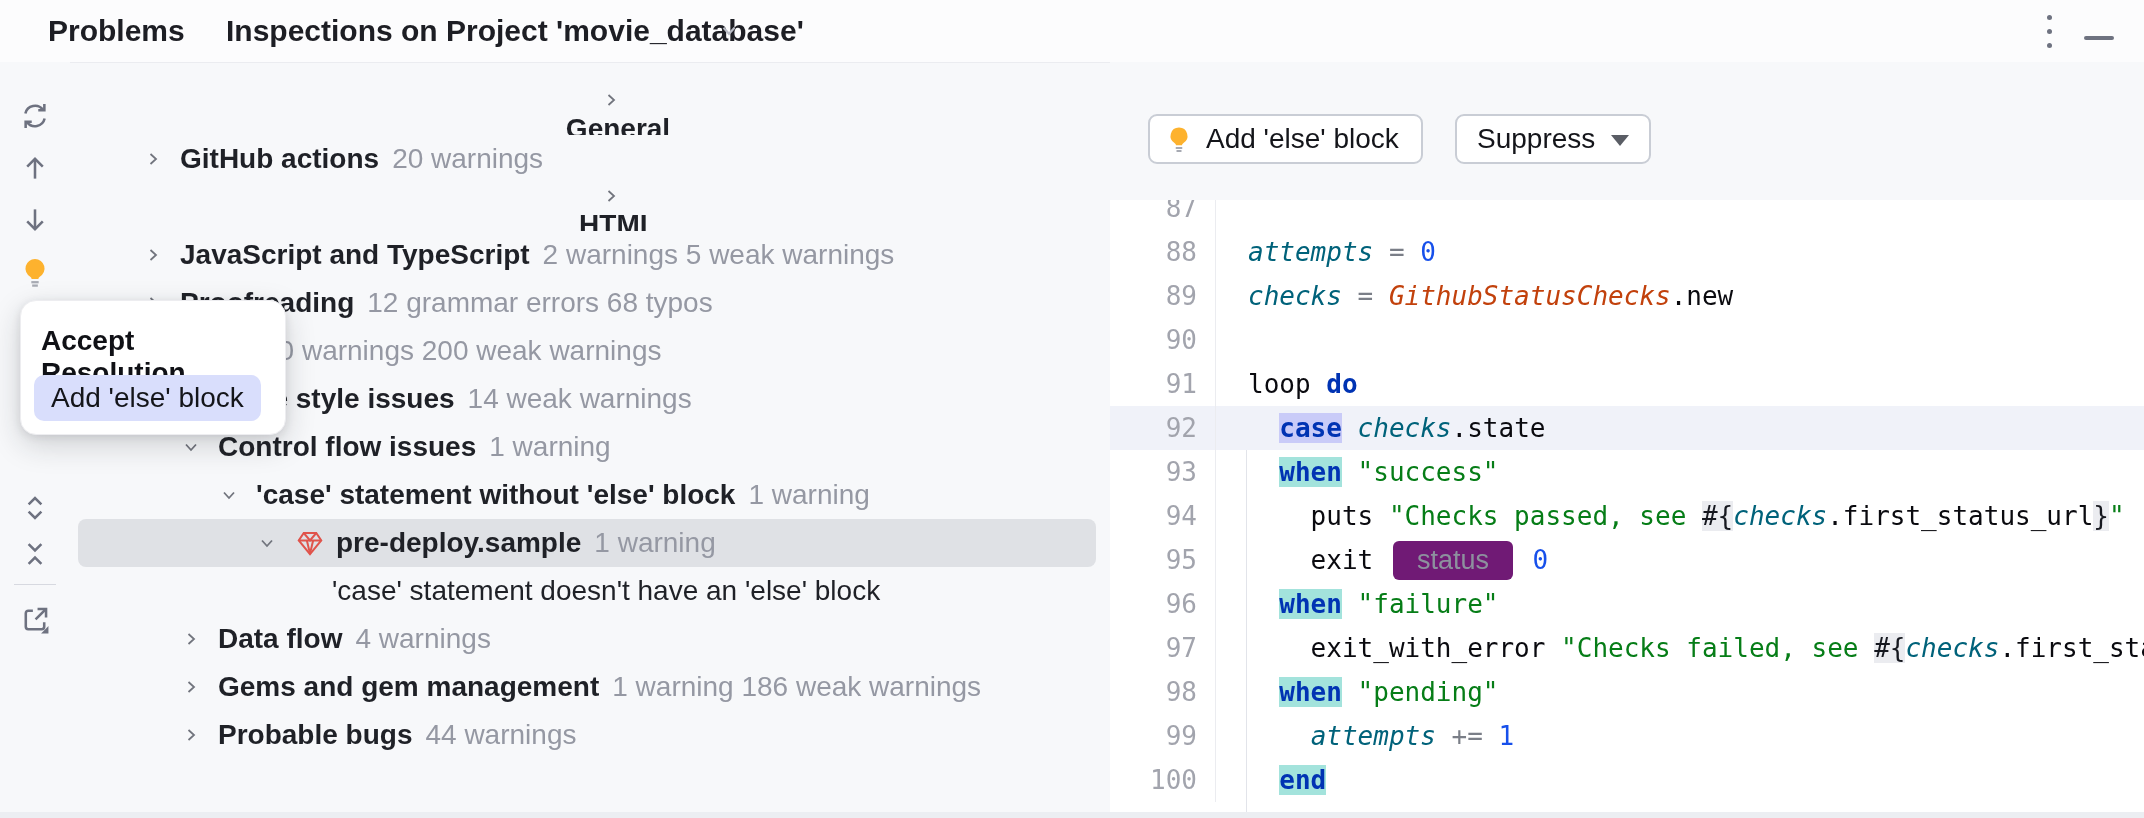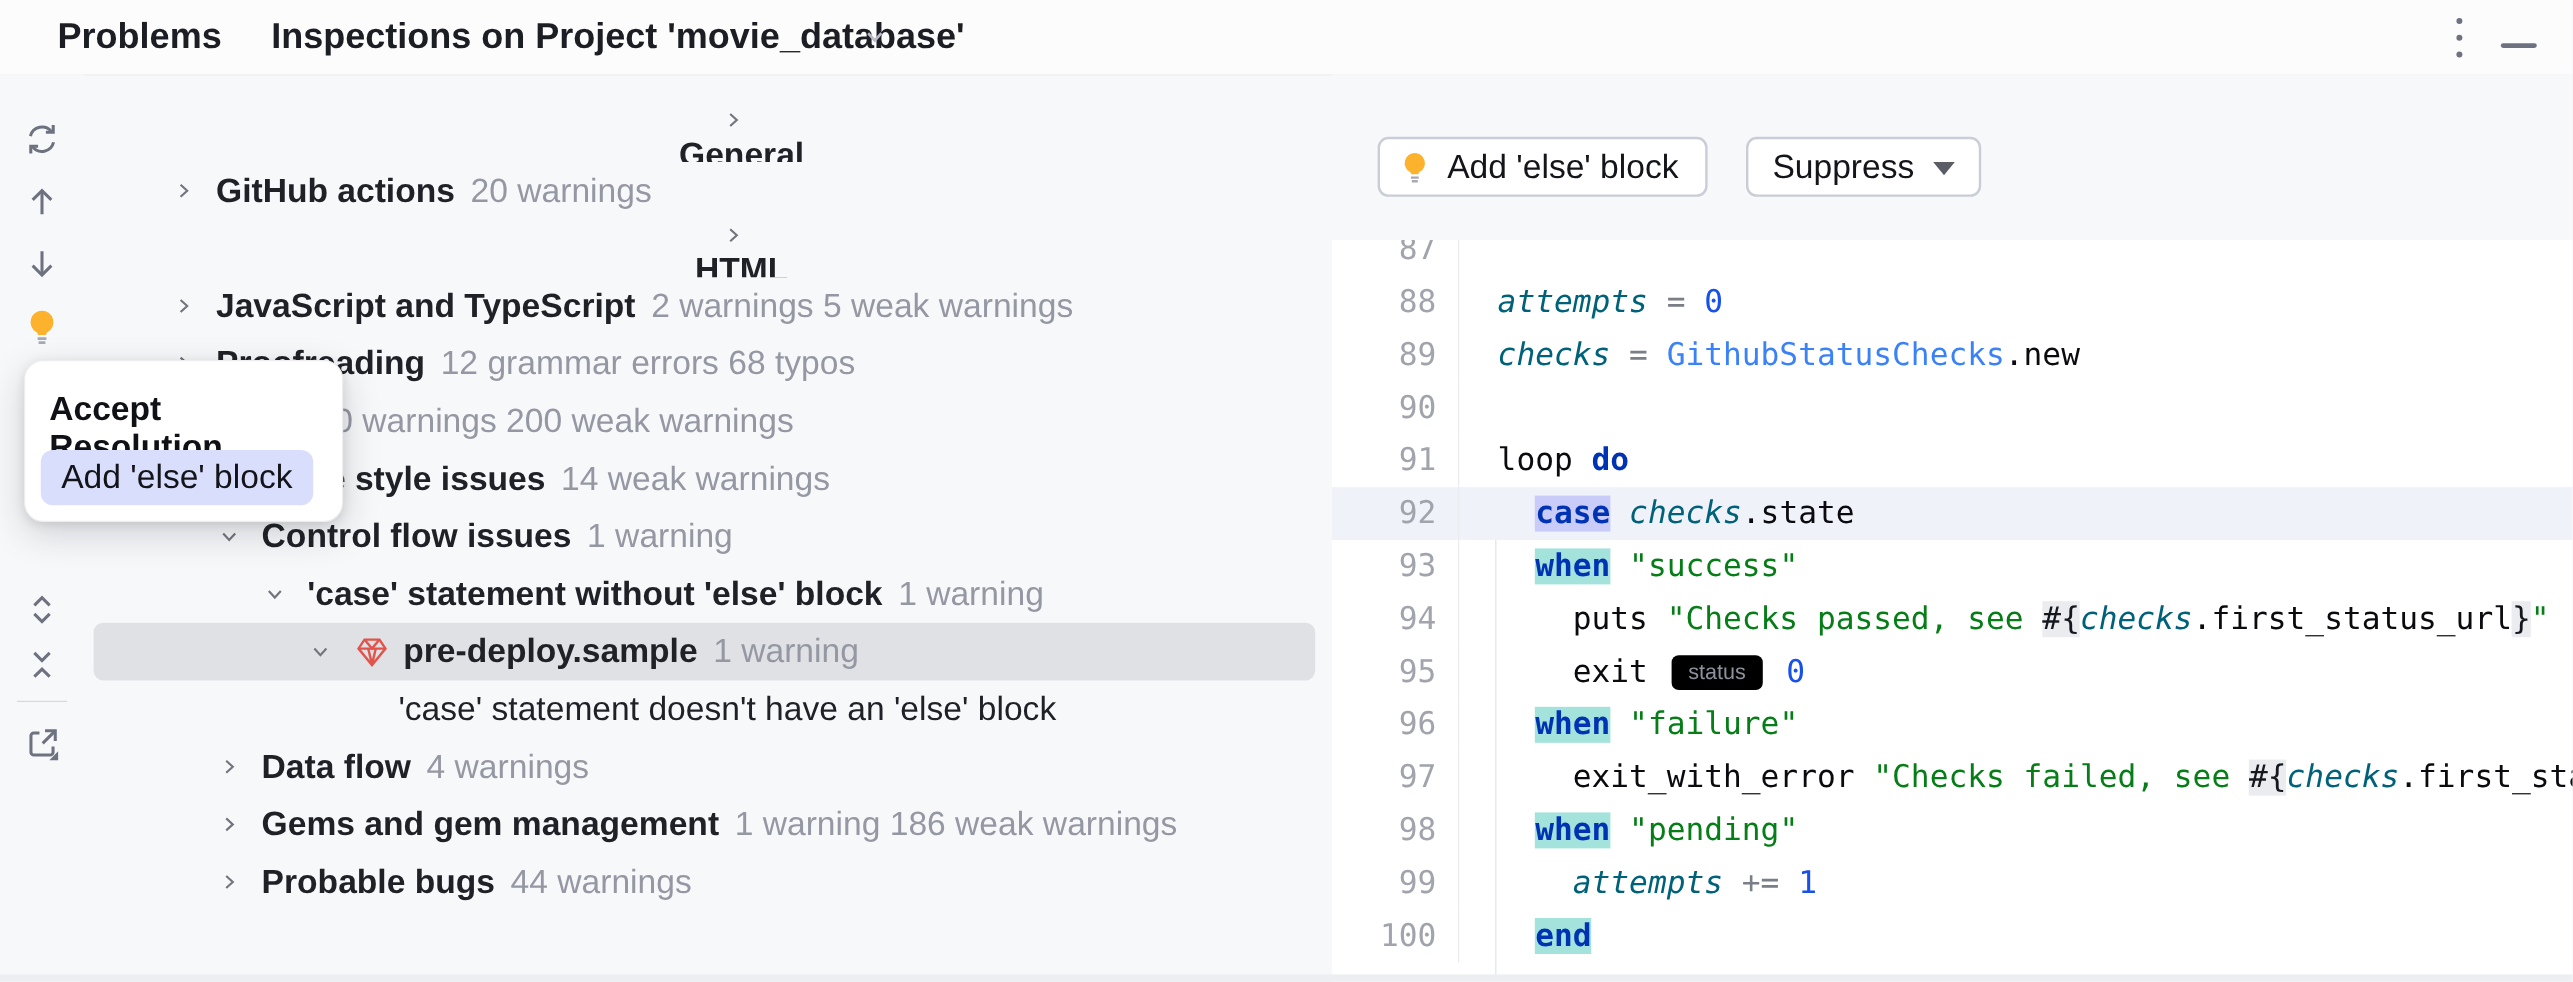--- a/index.html
+++ b/index.html
@@ -50,30 +50,30 @@
   .code-lines{position:absolute;left:0;top:-14px;width:1034px;}
   .code-line{height:44px;display:flex;align-items:center;white-space:pre;
              font-family:"DejaVu Sans Mono",monospace;font-size:26px;color:#0a0a0f;}
   .code-line.current{background:#f0f2f9;}
   .gutter{flex:none;width:106px;box-sizing:border-box;padding-right:18px;
           color:#a2a4ad;font-size:26px;align-self:stretch;display:flex;align-items:center;justify-content:flex-end;
           border-right:1px solid #ebecf0;}
   .code{padding-left:32px;display:flex;align-items:center;}
   .seg-kw{color:#0033b3;font-weight:bold;}
   .seg-var{color:#00627a;font-style:italic;}
-  .seg-const{color:#3b82f6;}
+  .seg-const{color:#c2410c;font-style:italic;}
   .seg-num{color:#1750eb;}
   .seg-str{color:#067d17;}
   .seg-op{color:#7a7e87;}
   .seg-plain{color:#0a0a0f;}
   .seg-interp{background:#ebecf0;color:#16181f;}
   .hl-case{background:#c9cbf8;}
   .hl-when{background:#a3e3dc;}
-  .seg-hint{background:#000000;color:#8d919e;border-radius:6px;font-family:"Liberation Sans",sans-serif;
-            font-size:18px;font-style:normal;padding:4px 14px;margin:0 4px;}
+  .seg-hint{background:#701a75;color:#8d919e;border-radius:6px;font-family:"Liberation Sans",sans-serif;
+            font-size:27px;font-style:normal;padding:4px 24px;margin:0 4px;}
   .indent-guide{position:absolute;left:136px;top:250px;width:1px;height:368px;background:#e2e4ea;}
   .bottom-edge{position:absolute;left:0;top:812px;width:2144px;height:6px;background:#eceef2;z-index:5;}
   svg{display:block;}
 </style>
 </head>
 <body>
 
 <div id="app">
 
   <div class="header">

